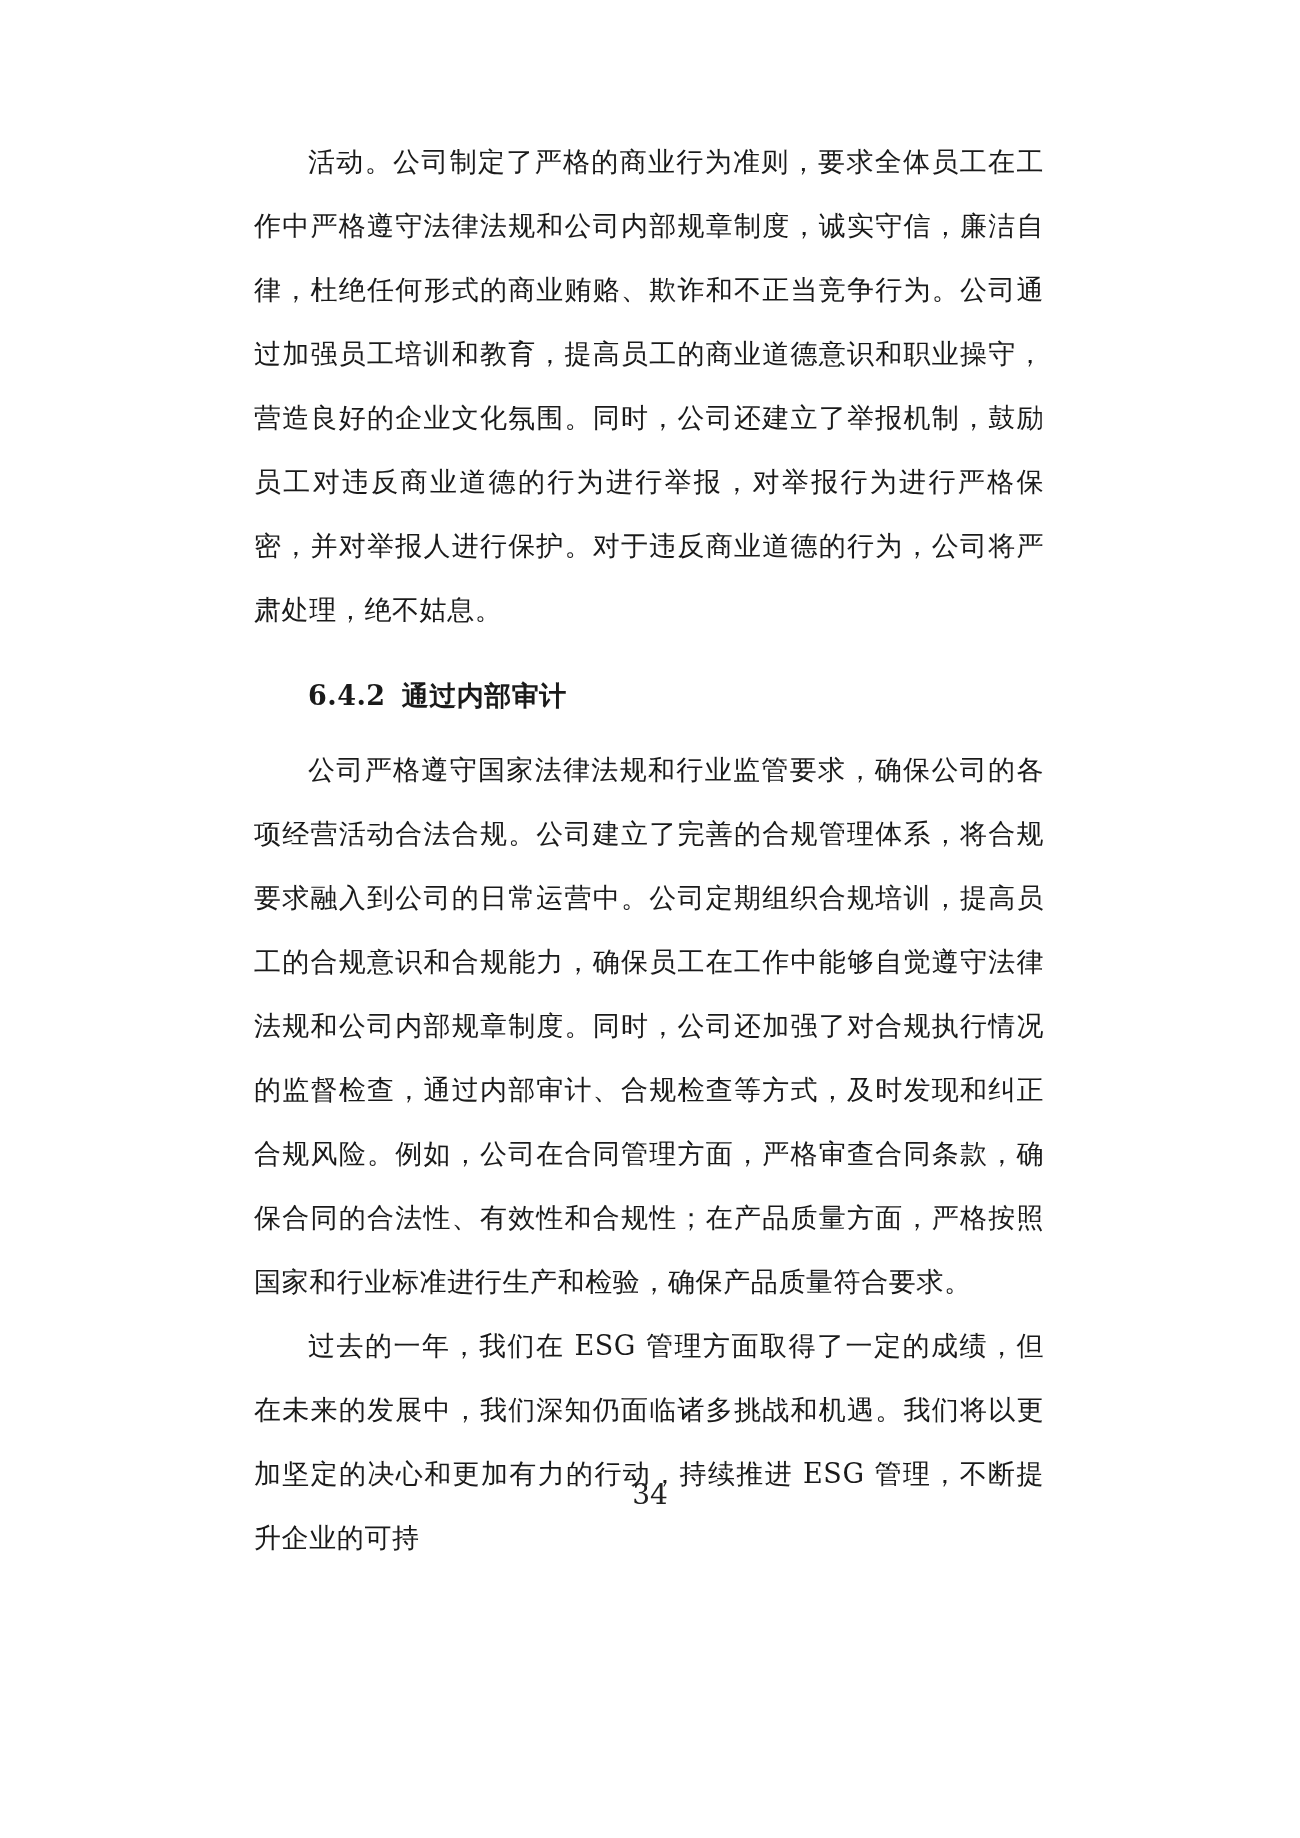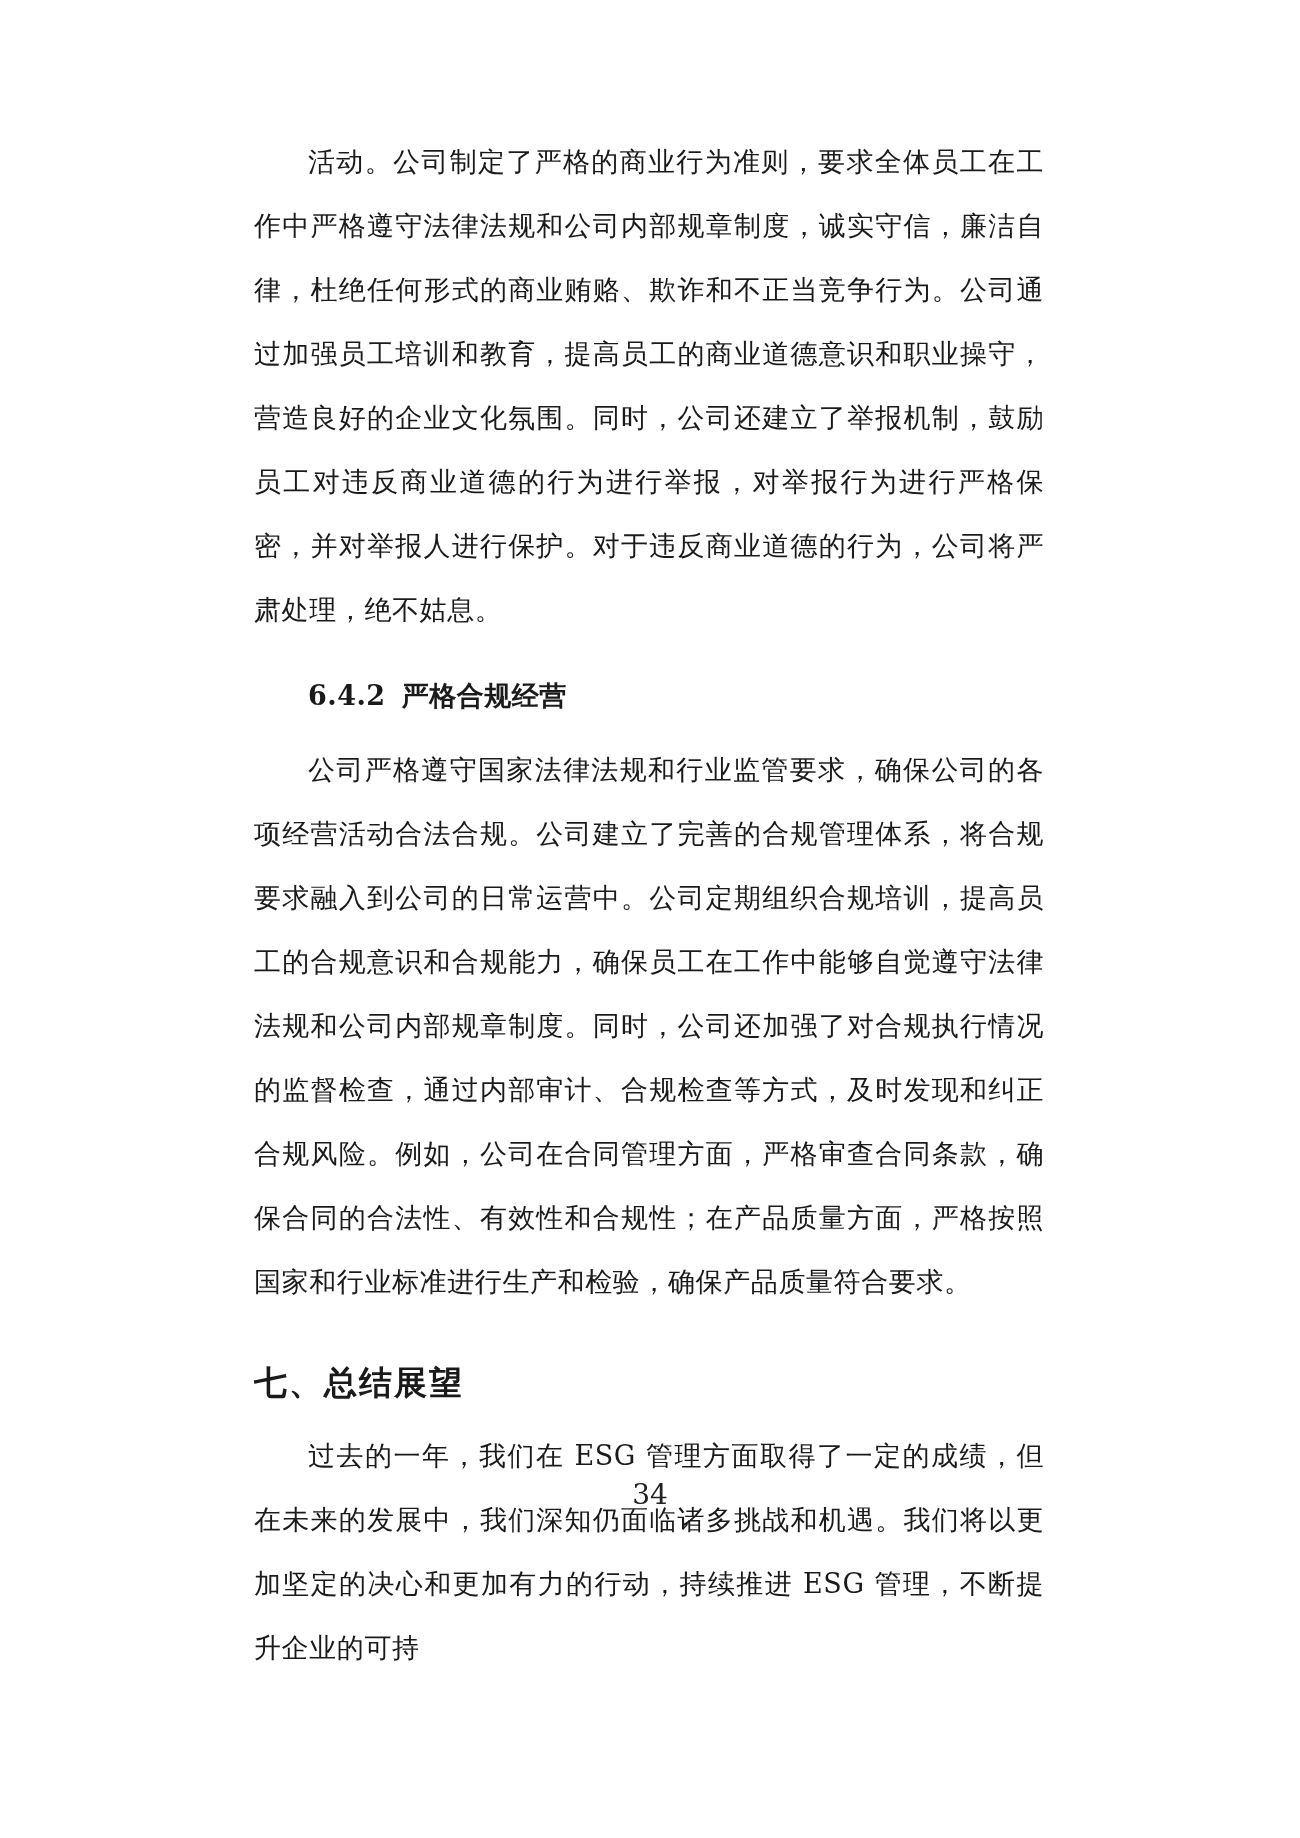--- a/index.html
+++ b/index.html
@@ -67,26 +67,25 @@
 </head>
 <body>
 
 <div class="page">
 
   <div class="content">
 
     <p class="body-text">活动。公司制定了严格的商业行为准则，要求全体员工在工作中严格遵守法律法规和公司内部规章制度，诚实守信，廉洁自律，杜绝任何形式的商业贿赂、欺诈和不正当竞争行为。公司通过加强员工培训和教育，提高员工的商业道德意识和职业操守，营造良好的企业文化氛围。同时，公司还建立了举报机制，鼓励员工对违反商业道德的行为进行举报，对举报行为进行严格保密，并对举报人进行保护。对于违反商业道德的行为，公司将严肃处理，绝不姑息。</p>
 
     <h3 class="sub-heading">
-      <span class="num">6.4.2</span><span>严格合规经营</span>
+      <span class="num">6.4.2</span><span>通过内部审计</span>
     </h3>
 
     <p class="body-text">公司严格遵守国家法律法规和行业监管要求，确保公司的各项经营活动合法合规。公司建立了完善的合规管理体系，将合规要求融入到公司的日常运营中。公司定期组织合规培训，提高员工的合规意识和合规能力，确保员工在工作中能够自觉遵守法律法规和公司内部规章制度。同时，公司还加强了对合规执行情况的监督检查，通过内部审计、合规检查等方式，及时发现和纠正合规风险。例如，公司在合同管理方面，严格审查合同条款，确保合同的合法性、有效性和合规性；在产品质量方面，严格按照国家和行业标准进行生产和检验，确保产品质量符合要求。</p>
 
-    <h2 class="section-heading">七、总结展望</h2>
 
     <p class="body-text">过去的一年，我们在 ESG 管理方面取得了一定的成绩，但在未来的发展中，我们深知仍面临诸多挑战和机遇。我们将以更加坚定的决心和更加有力的行动，持续推进 ESG 管理，不断提升企业的可持</p>
 
   </div>
 
   <div class="page-number">34</div>
 
 </div>
 
 </body></html>

